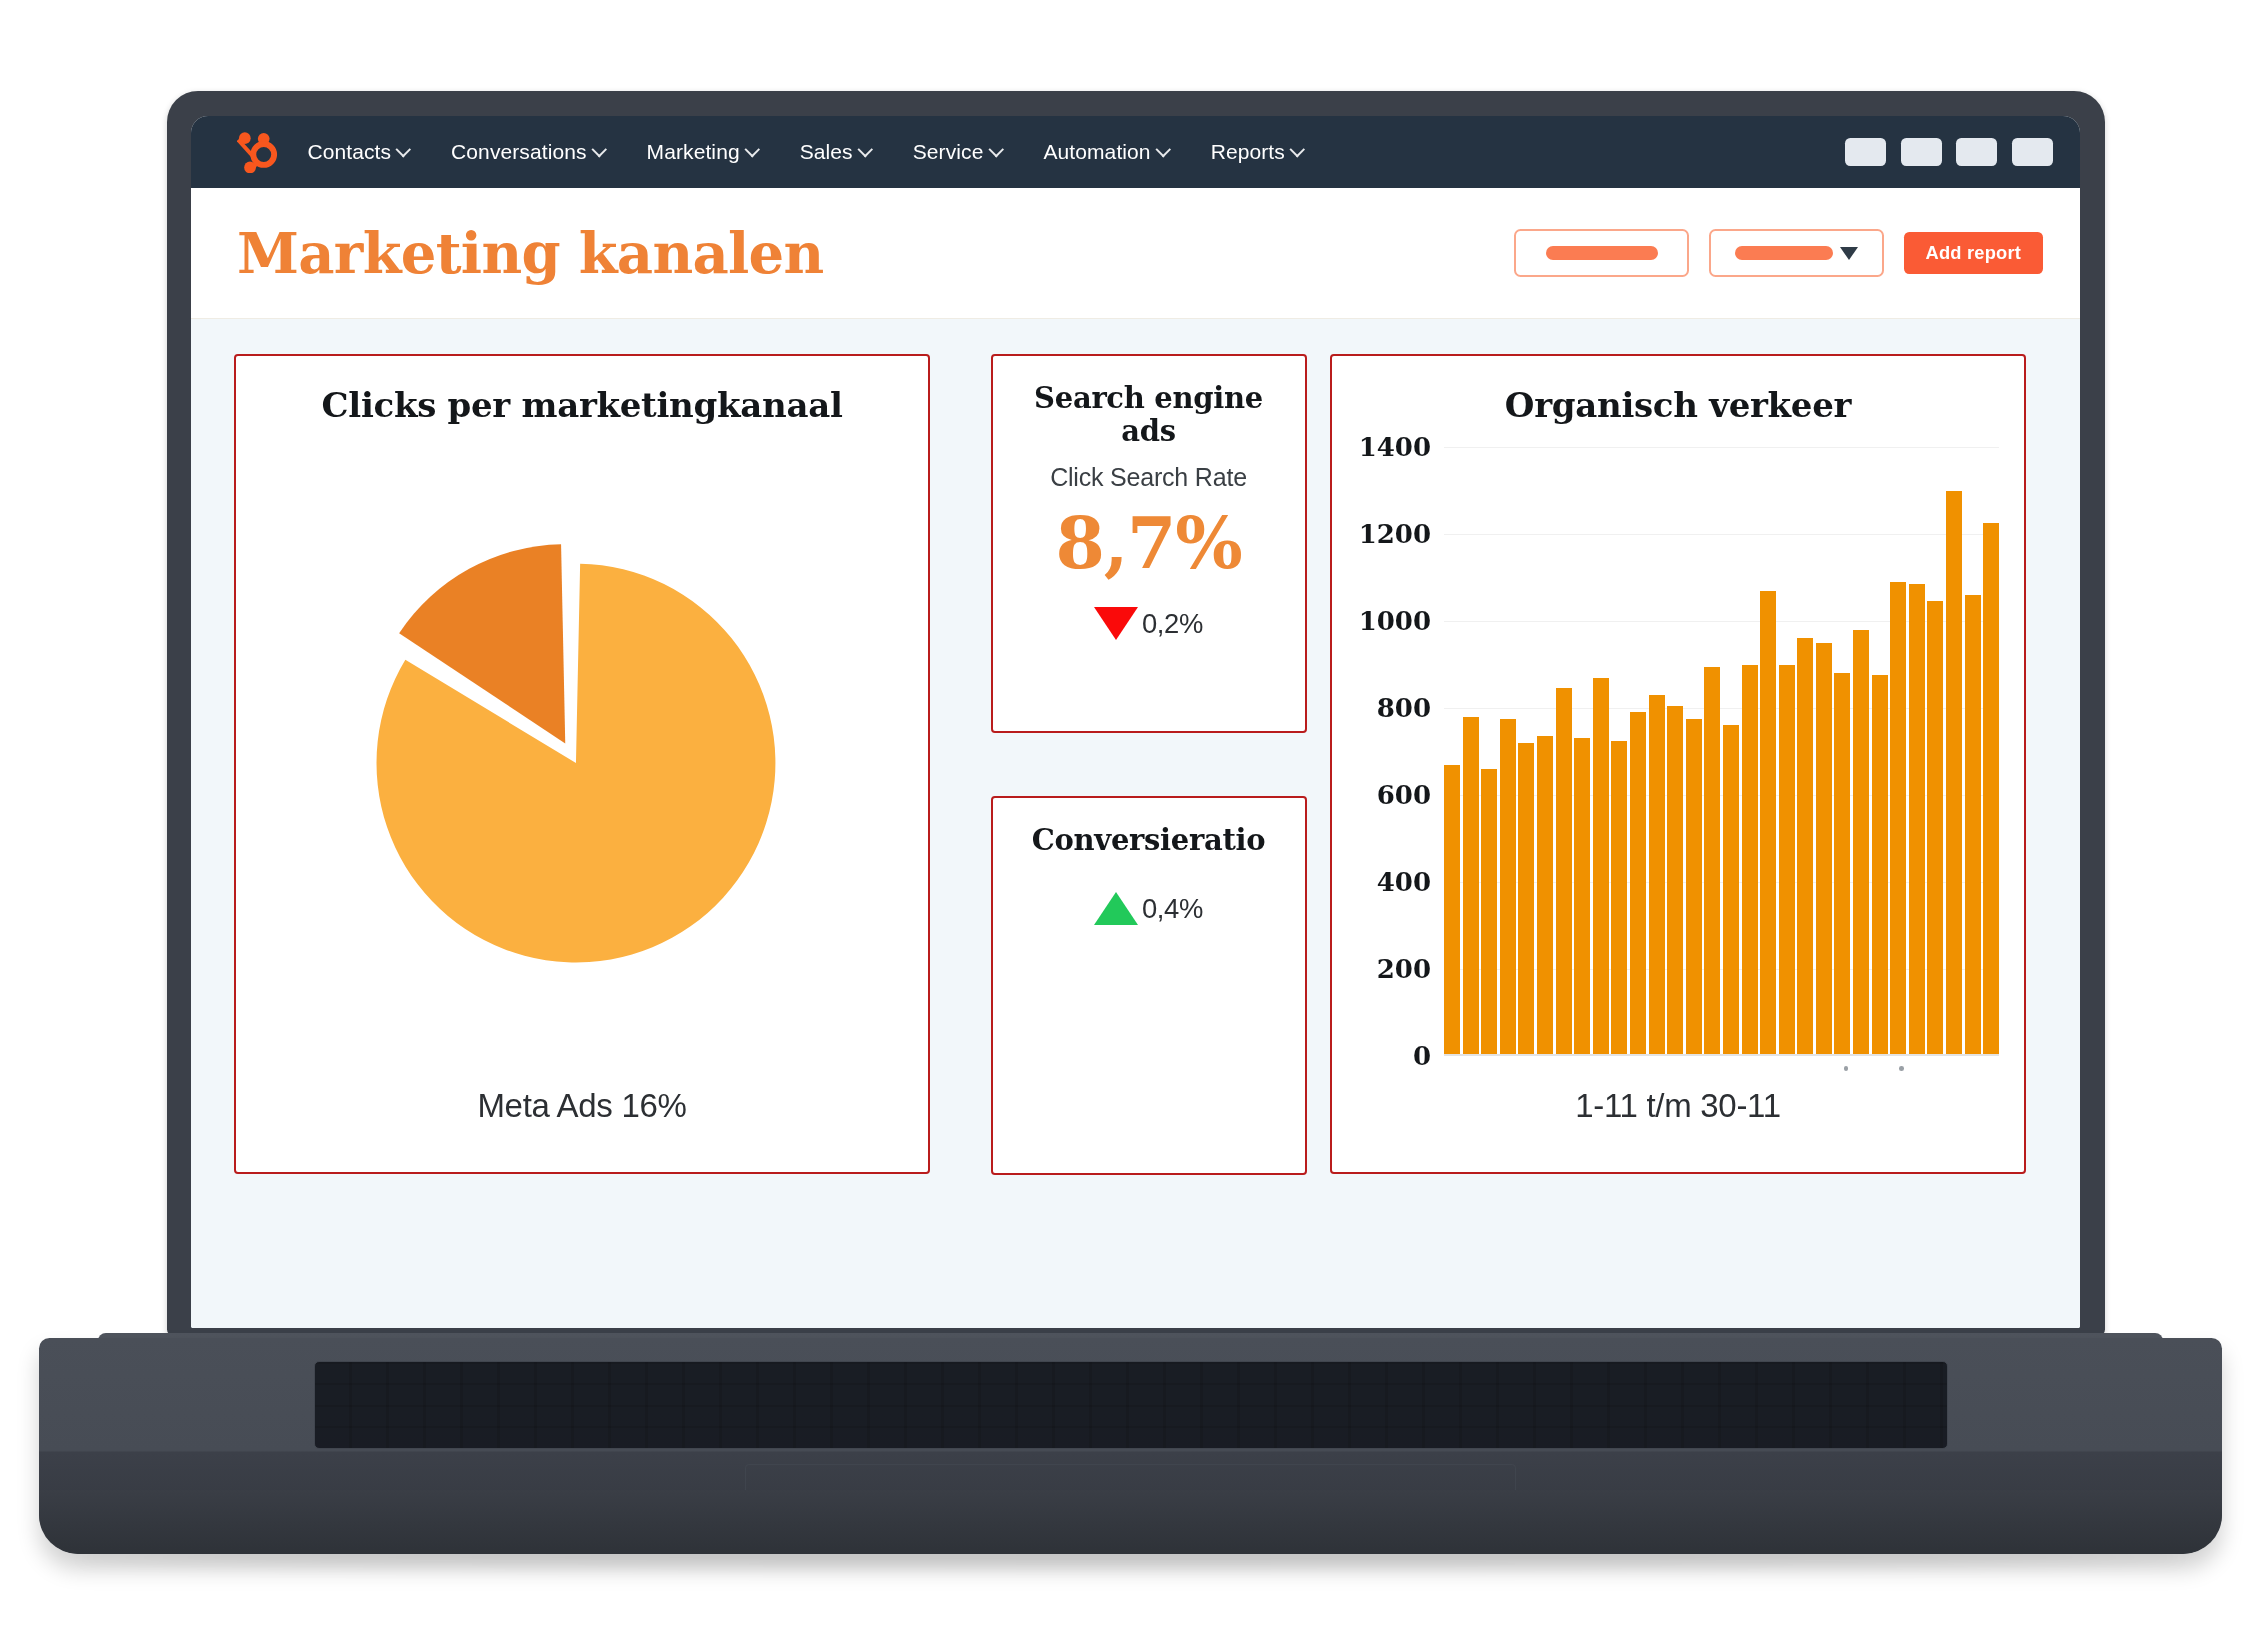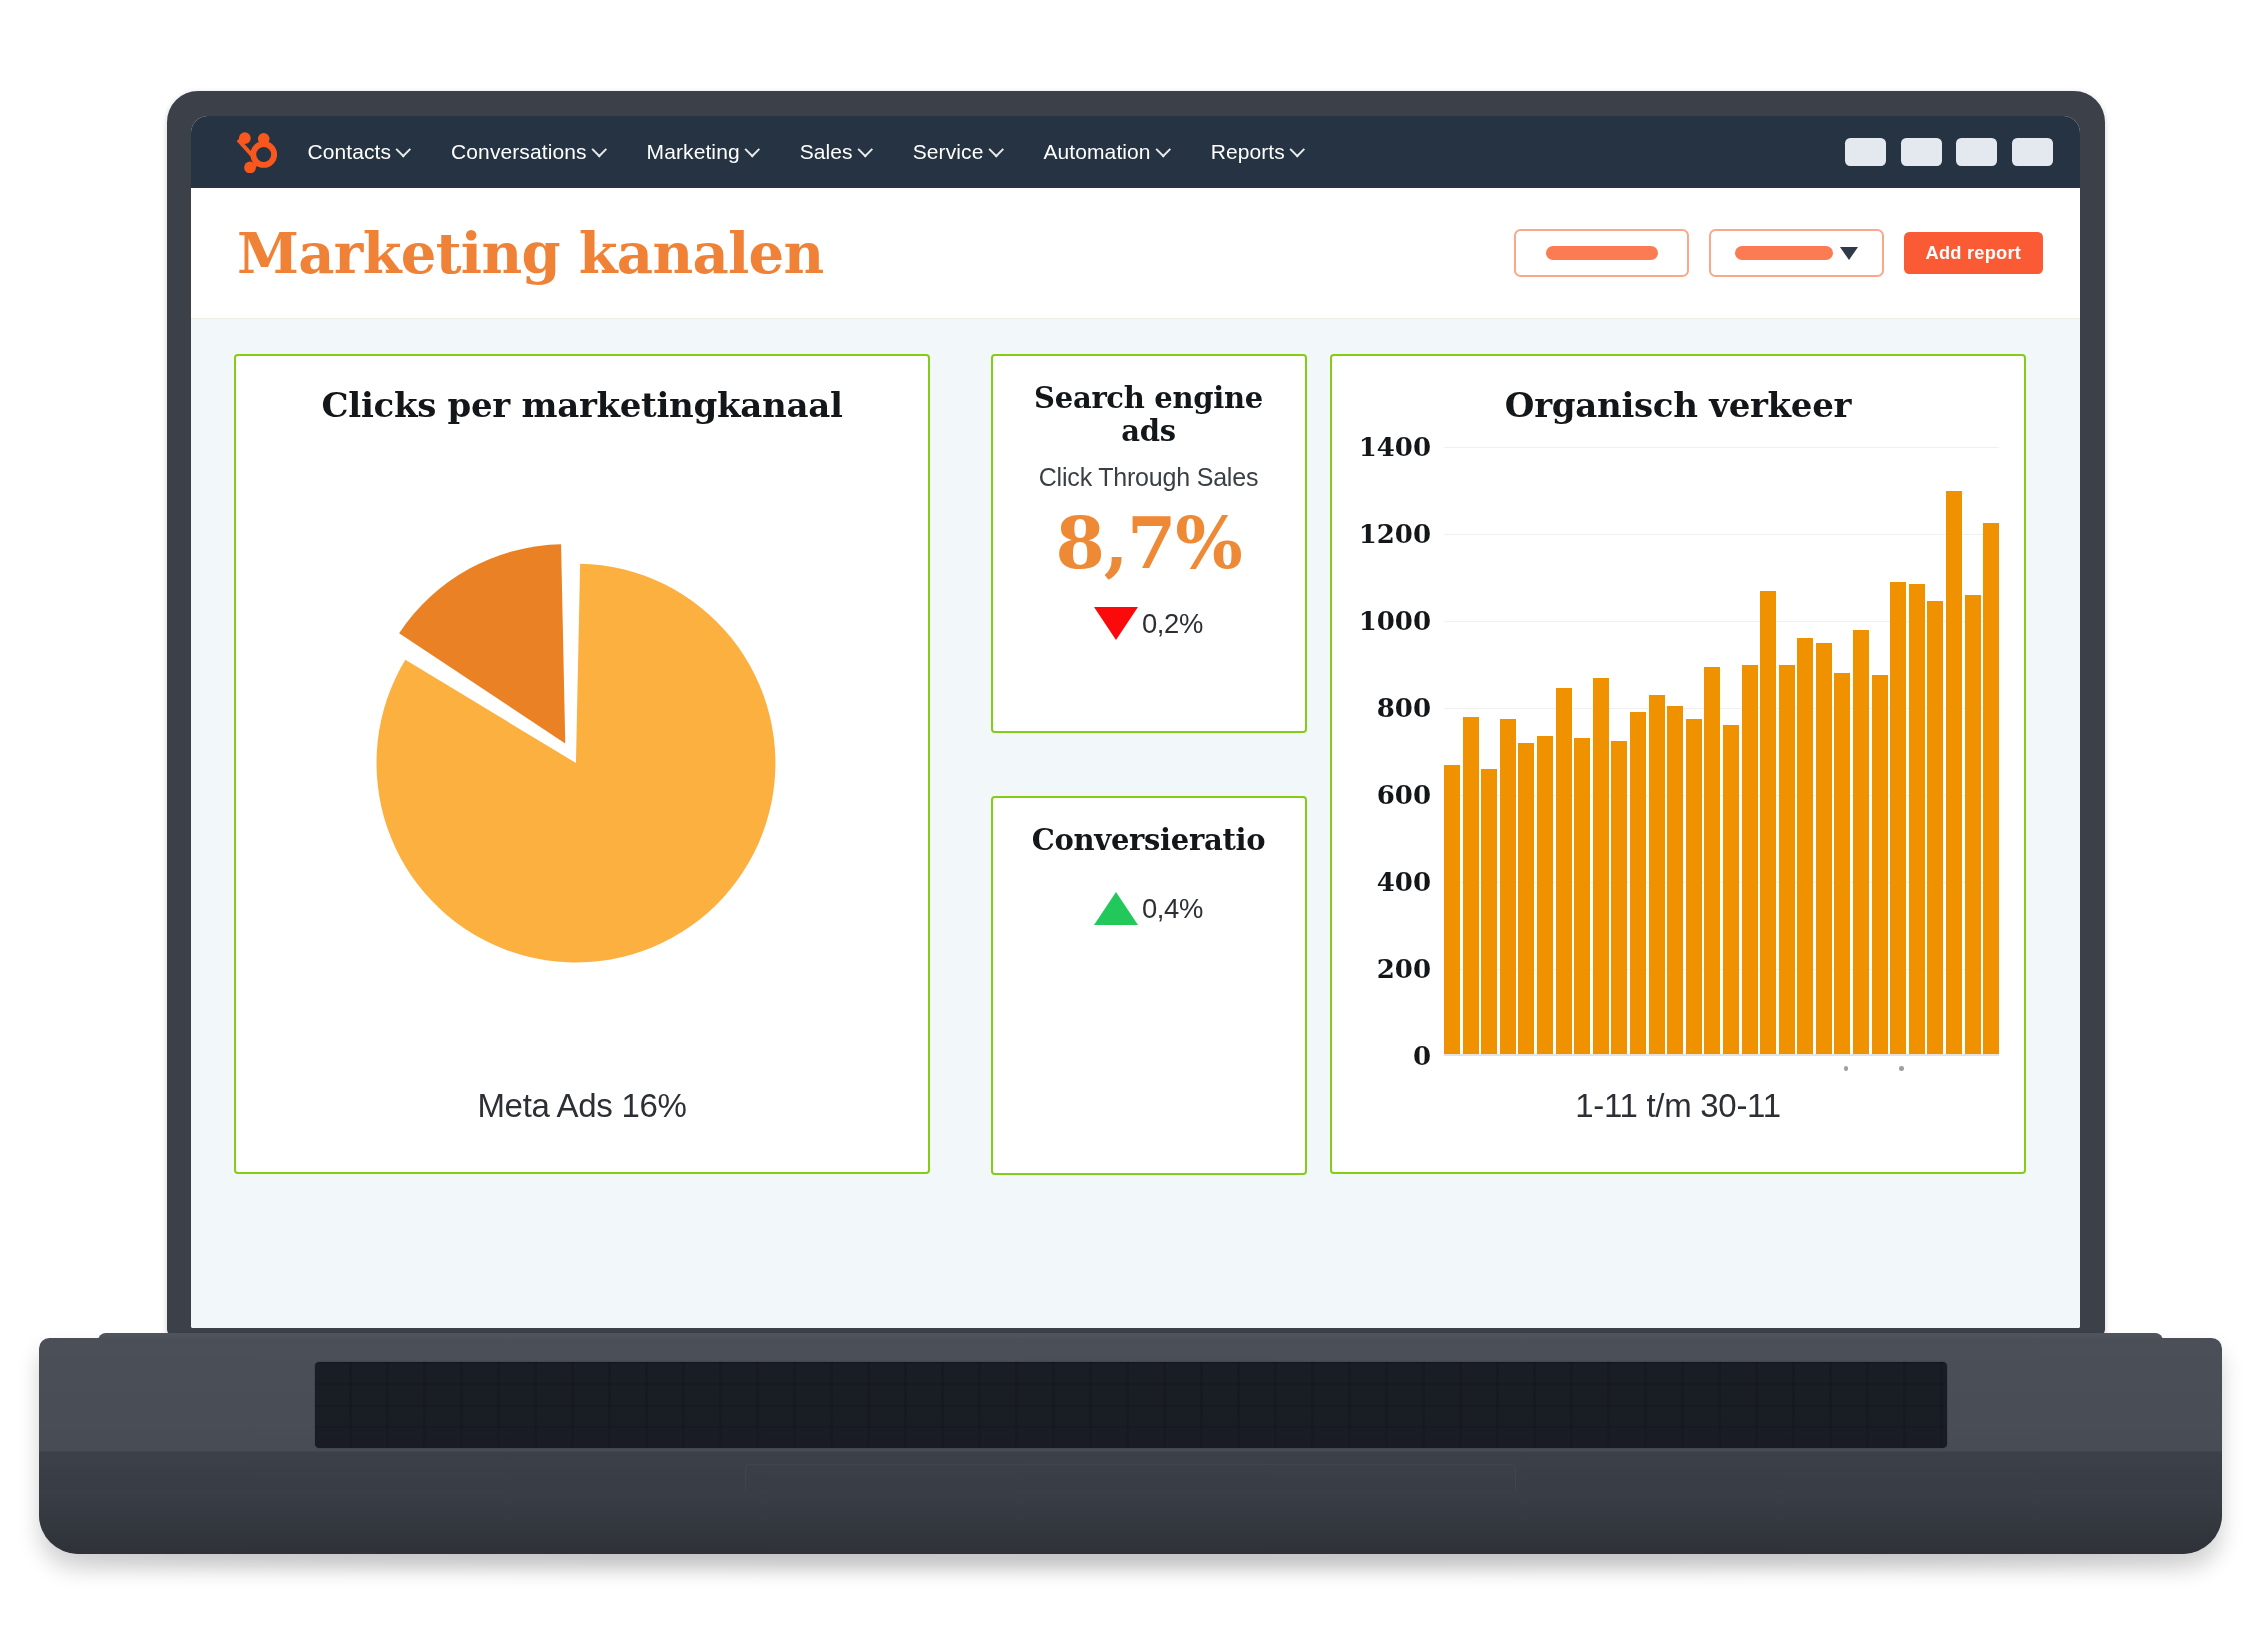--- a/index.html
+++ b/index.html
@@ -94,21 +94,21 @@
   .primary-btn{
     height:42px; padding:0 22px; background:#fa5b35; border-radius:5.2px;
     display:flex; align-items:center; justify-content:center;
     color:#fff; font-size:18.3px; font-weight:700; letter-spacing:0.2px;
   }
 
   .dashboard{
     background:#f2f7fa; padding:35px 37px 0 43px;
     display:flex; gap:23.5px; align-items:flex-start; height:calc(1212px - 203px);
   }
-  .card{ background:#fff; border:2px solid #84cc16; border-radius:3.9px; }
+  .card{ background:#fff; border:2px solid #b91c1c; border-radius:3.9px; }
 
   .card-title{
     font-family:"DejaVu Serif", serif; font-weight:700;
     text-align:center; color:#14171a; letter-spacing:-0.3px;
   }
 
   
   .pie-card{ width:696px; height:820px; padding:29px 19.6px 0; display:flex; flex-direction:column; }
   .pie-card .card-title{ font-size:34px; }
   .pie-wrap{ flex:1; display:flex; align-items:center; justify-content:center; }
@@ -236,21 +236,21 @@
                 <path d="M 353.6203750805417 360.20557287850863 L 99.57939666396115 191.421150359289 A 305 305 0 0 1 347.2329370161176 55.272464418680784 Z" fill="#ea8125"></path>
               </svg>
           </div>
           <div class="pie-caption">Meta Ads 16%</div>
         </div>
 
         <div class="kpi-col">
 
           <div class="card kpi-card">
             <div class="card-title">Search engine ads</div>
-            <div class="kpi-sub">Click Through Sales</div>
+            <div class="kpi-sub">Click Search Rate</div>
             <div class="kpi-value" style="margin-top:9px">8,7%</div>
             <div class="kpi-delta" style="margin-top:22px">
               <span class="tri-down"></span>
               <span class="delta-txt">0,2%</span>
             </div>
           </div>
 
           <div class="card kpi-card">
             <div class="card-title">Conversieratio</div>
             <div class="kpi-delta" style="margin-top:35px">

